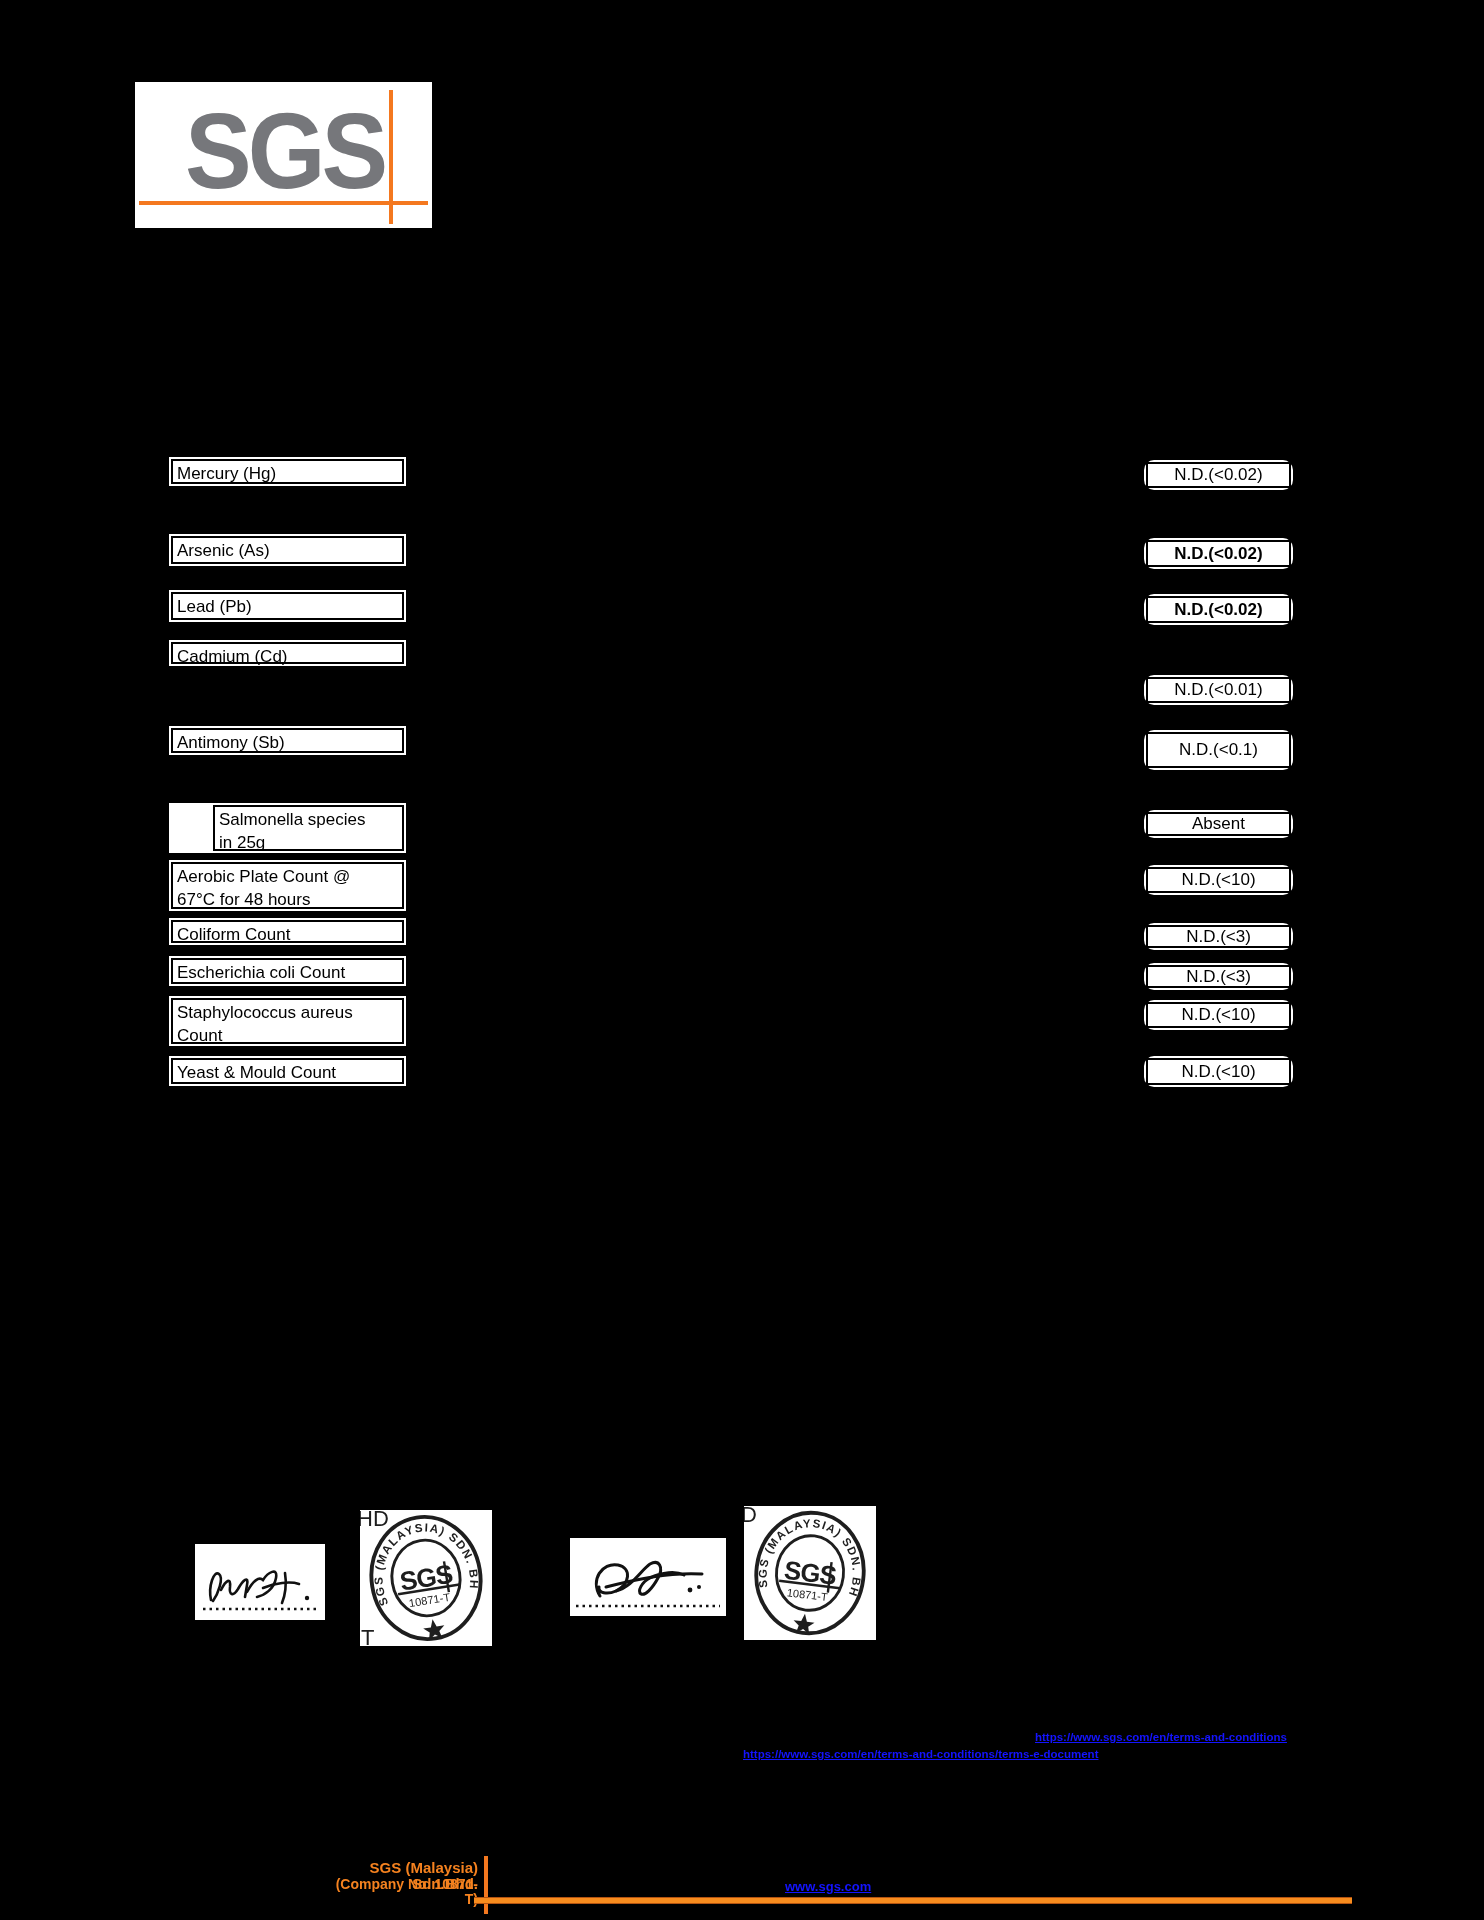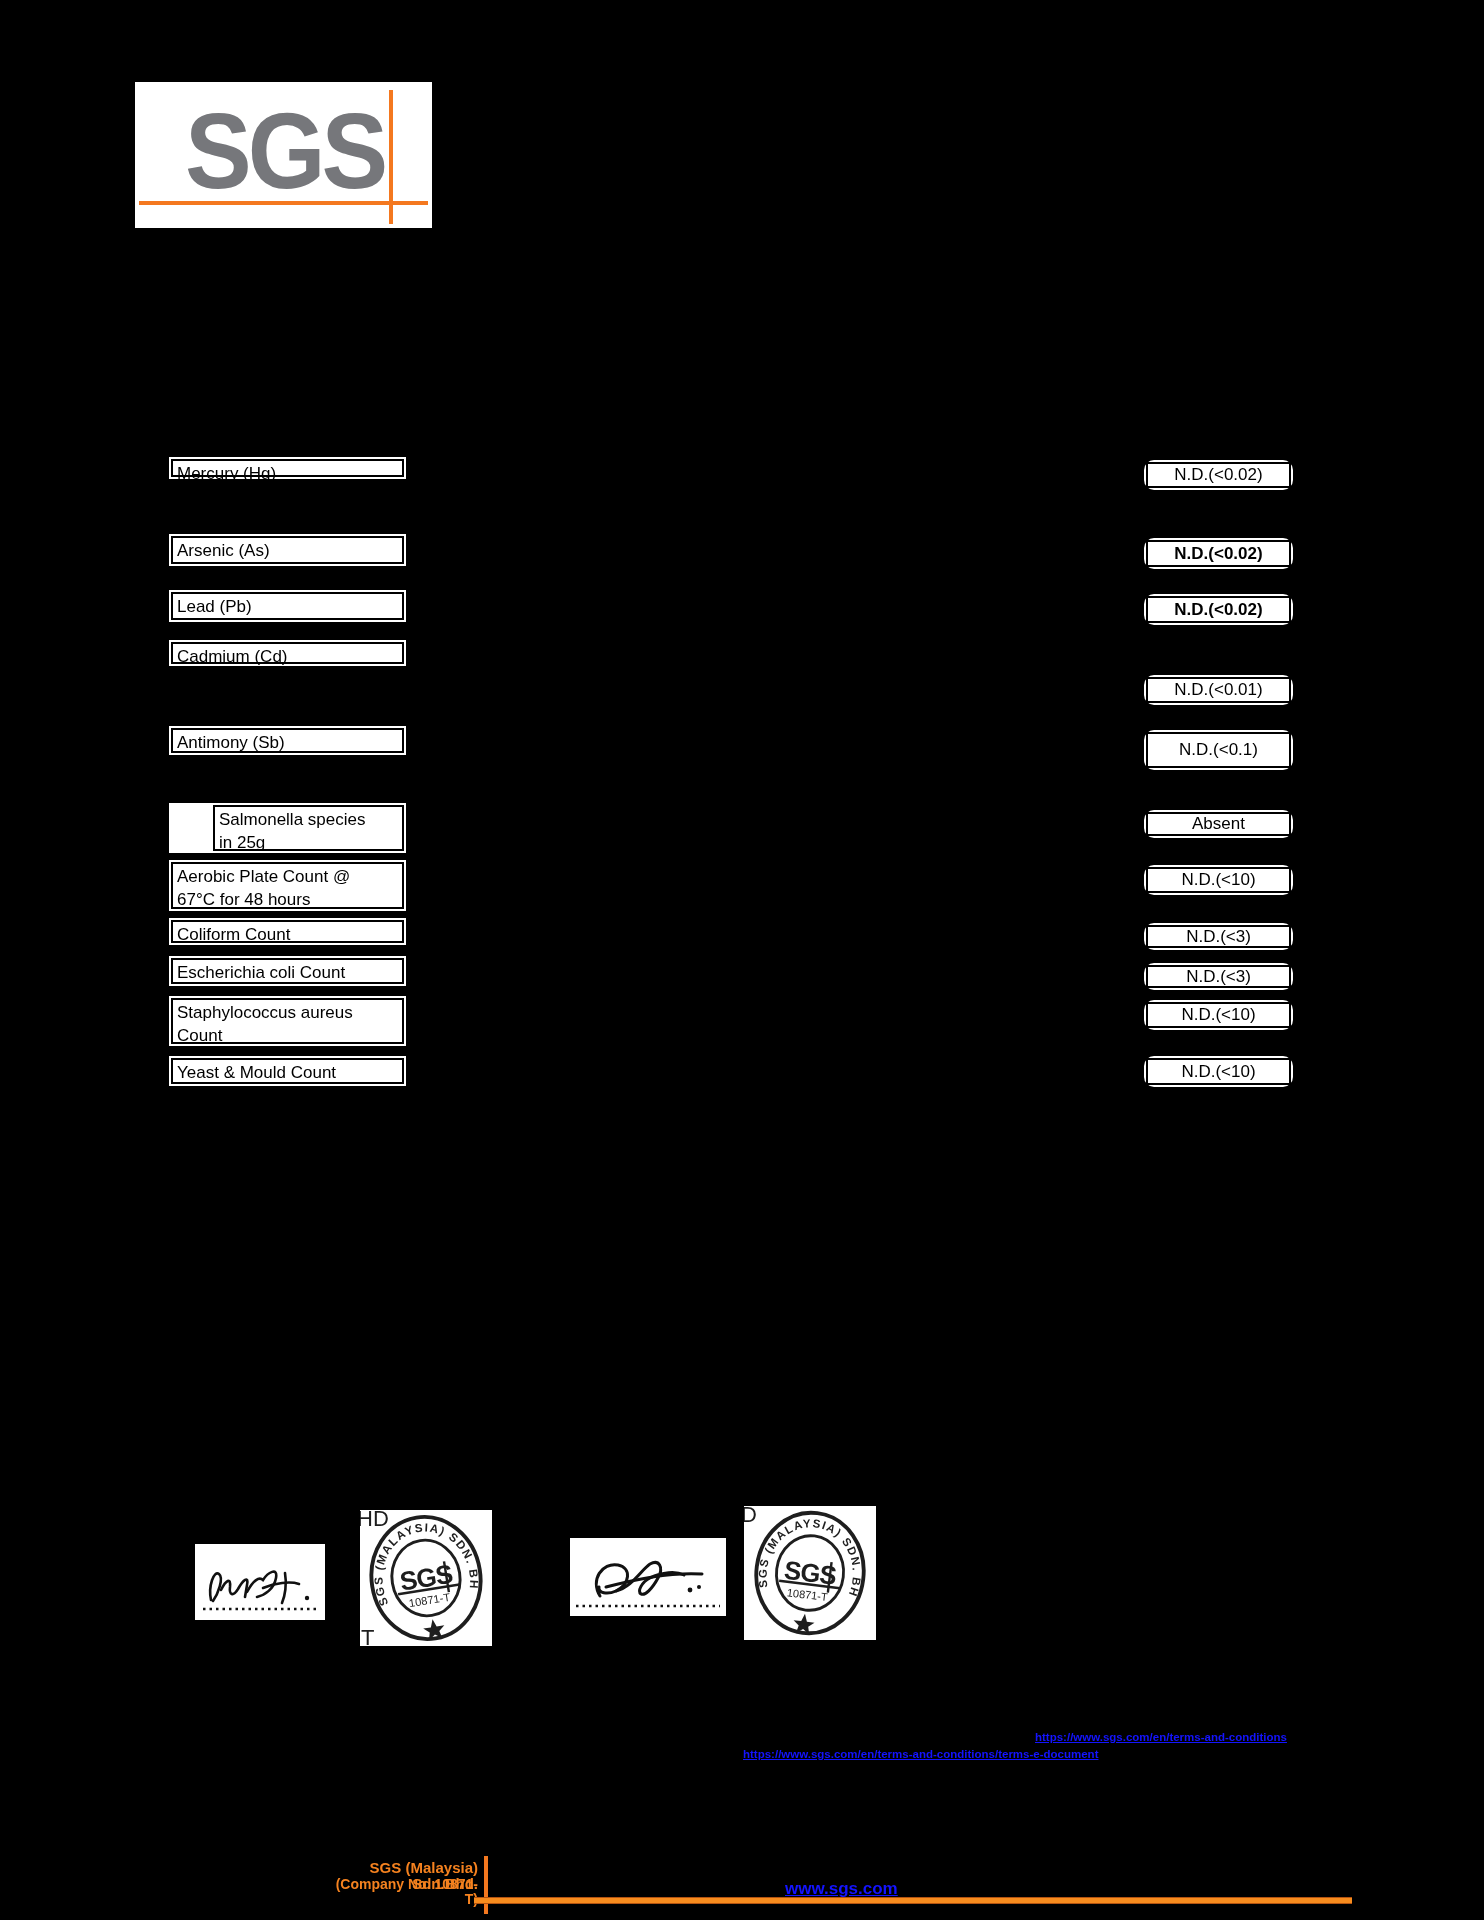--- a/index.html
+++ b/index.html
@@ -26,42 +26,42 @@
   .sigbox{position:absolute;background:#fff;}
   .stampbox{position:absolute;background:#fff;overflow:hidden;}
   .frag{position:absolute;color:#1d1d1d;font-size:22px;line-height:22px;}
   .frag-tl{left:-3px;top:-2px;}
   .frag-bl{left:1px;bottom:-3px;}
 
   
   a.lnk{position:absolute;color:#1414ff;text-decoration:underline;font-weight:bold;}
   .lnk-terms{left:1035px;top:1683px;font-size:11.5px;}
   .lnk-edoc{left:743px;top:1700px;font-size:11.5px;}
-  .lnk-web{left:785px;top:1831px;font-size:17px;}
+  .lnk-web{left:785px;top:1831px;font-size:13px;}
   .foot-co{position:absolute;left:338px;top:1812px;width:140px;text-align:right;
            color:#f5821f;font-weight:bold;font-size:15px;line-height:16px;}
   .foot-no{position:absolute;left:330px;top:1829px;width:148px;text-align:right;
            color:#f5821f;font-weight:bold;font-size:14px;line-height:15px;}
   .foot-vline{position:absolute;left:484px;top:1808px;width:4px;height:58px;background:#f4781f;}
   .foot-hline{position:absolute;left:474px;top:1849px;width:878px;height:7px;background:#f78c1e;
               border-top:1px solid #b35310;border-bottom:1px solid #b35310;box-sizing:border-box;}
   .bottombar{position:absolute;left:0;top:1897px;width:1484px;height:23px;background:#0d0d14;}
 </style>
 </head>
 <body>
 
 <div id="page">
 
   <div class="logo-box">
     <span class="logo-text">SGS</span>
     <div class="logo-vline"></div>
     <div class="logo-hline"></div>
   </div>
 
-  <div class="pcell" style="top:409px;height:22px;">
+  <div class="pcell" style="top:409px;height:29px;">
       <div class="cin">Mercury (Hg)</div>
     </div>
   <div class="pcell" style="top:486px;height:32px;">
       <div class="cin">Arsenic (As)</div>
     </div>
   <div class="pcell" style="top:542px;height:32px;">
       <div class="cin">Lead (Pb)</div>
     </div>
   <div class="pcell" style="top:592px;height:26px;text-decoration:underline;">
       <div class="cin">Cadmium (Cd)</div>

